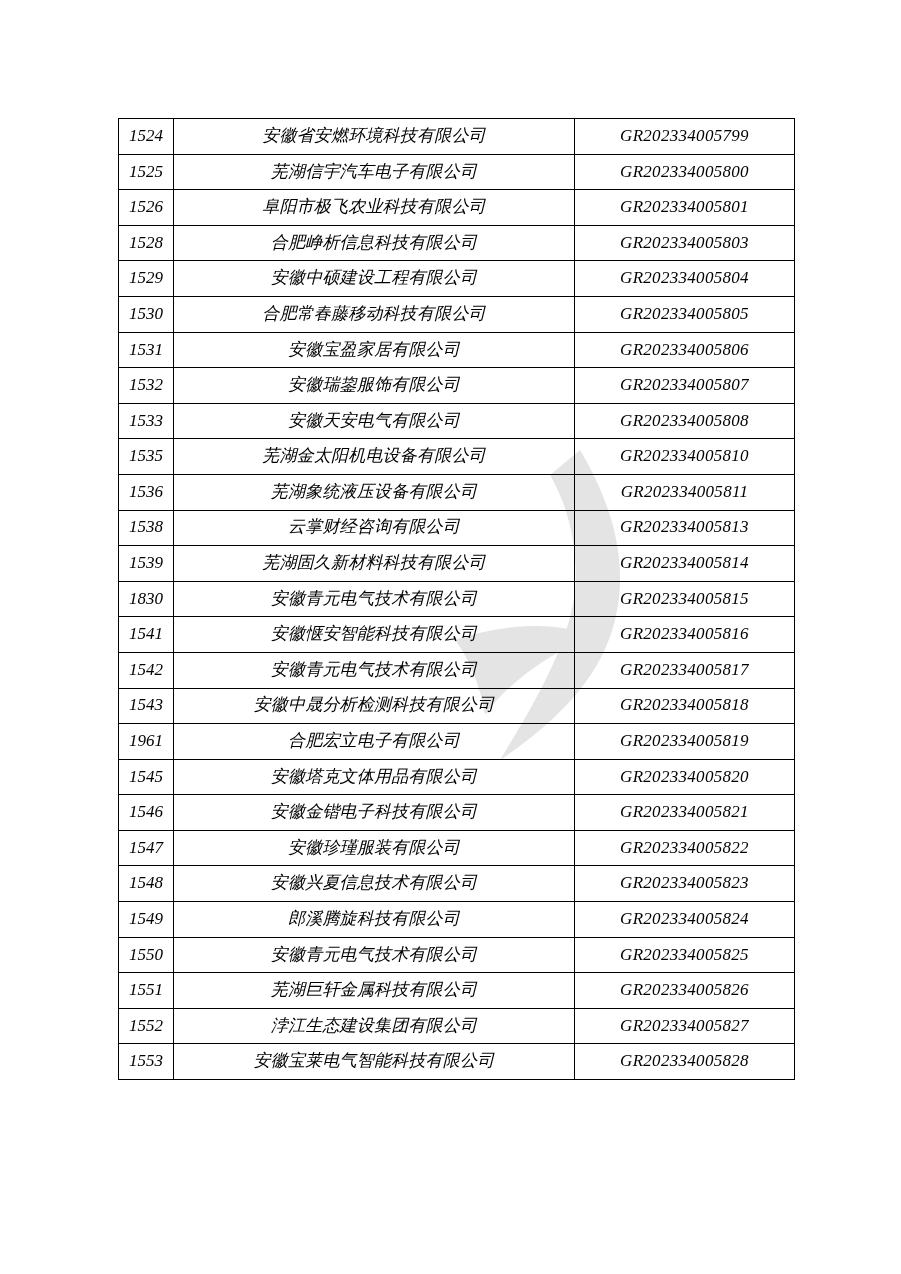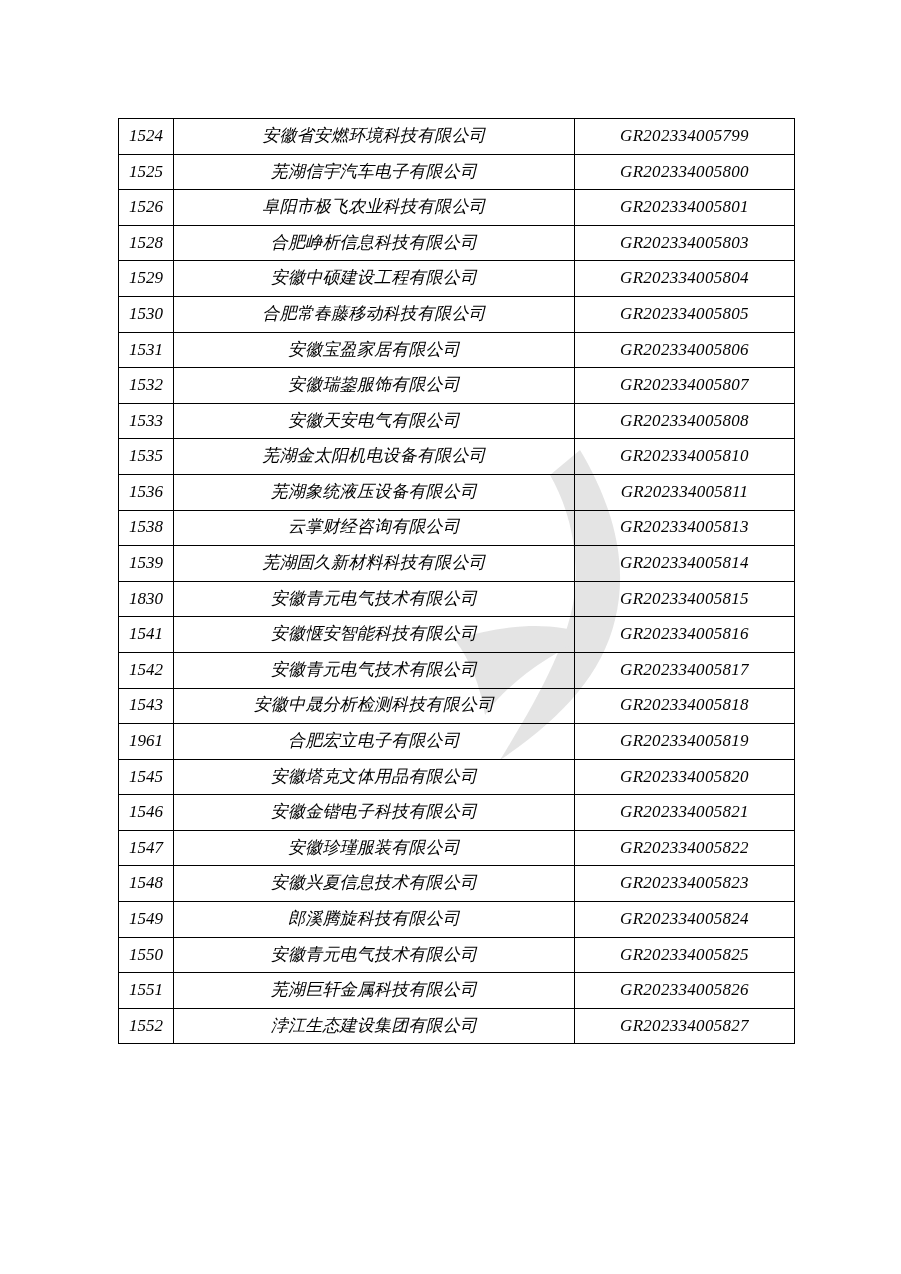--- a/index.html
+++ b/index.html
@@ -209,17 +209,22 @@
         <tr>
           <td class="col-index">1551</td>
           <td class="col-name">芜湖巨轩金属科技有限公司</td>
           <td class="col-code">GR202334005826</td>
         </tr>
         <tr>
           <td class="col-index">1552</td>
           <td class="col-name">浡江生态建设集团有限公司</td>
           <td class="col-code">GR202334005827</td>
         </tr>
+        <tr>
+          <td class="col-index">1553</td>
+          <td class="col-name">安徽宝莱电气智能科技有限公司</td>
+          <td class="col-code">GR202334005828</td>
+        </tr>
       </tbody>
     </table>
   </div>
 
 </div>
 
 </body></html>

